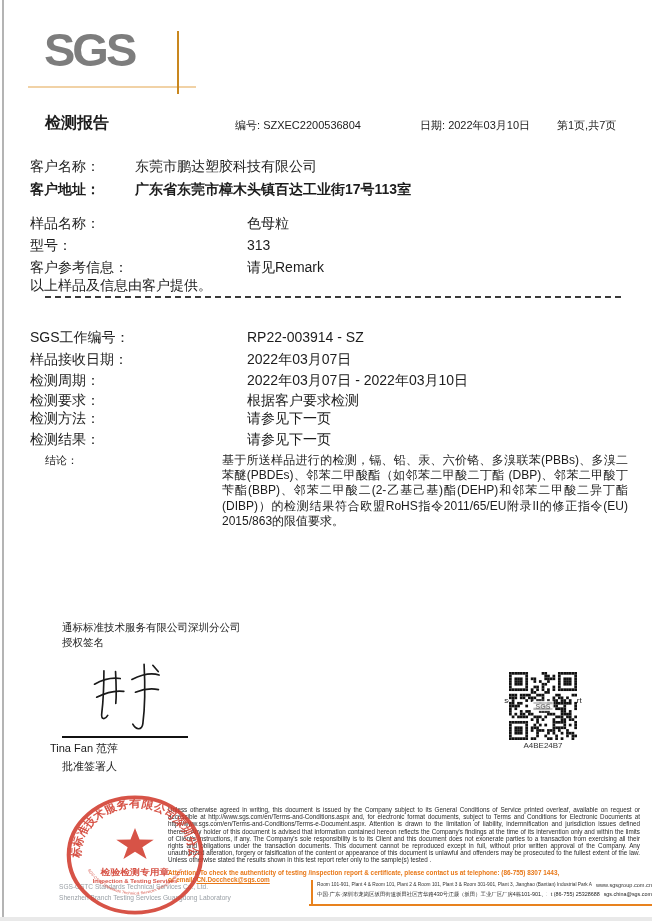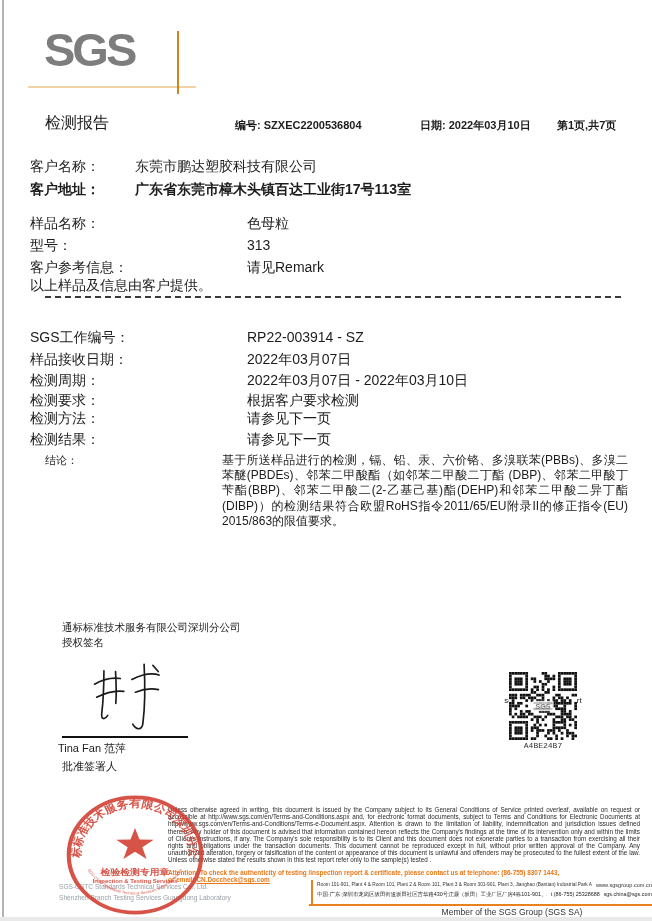--- a/index.html
+++ b/index.html
@@ -6,46 +6,46 @@
   .page{position:relative;width:652px;height:921px;background:#fff;overflow:hidden;
         font-family:"Liberation Sans","DejaVu Sans",sans-serif;color:#1c1c1c;}
   .edge-left{position:absolute;left:2px;top:0;width:2px;height:921px;background:#b4b4b4;}
   .edge-bottom{position:absolute;left:0;top:917px;width:652px;height:4px;background:#e9e9e9;}
 
   
   .logo{position:absolute;left:44px;top:26px;font-size:47px;font-weight:800;
         letter-spacing:-3px;color:#7d7d7d;line-height:1;}
   .logo-hline{position:absolute;left:28px;top:86px;width:168px;height:2px;background:#f1d2a6;}
   .logo-vline{position:absolute;left:177px;top:31px;width:2px;height:63px;background:#c9871e;}
-  .doc-title{position:absolute;left:45px;top:113px;font-size:16px;font-weight:normal;}
-  .hmeta{position:absolute;top:118px;font-size:11px;font-weight:bold;white-space:nowrap;}
+  .doc-title{position:absolute;left:45px;top:113px;font-size:16px;font-weight:bold;}
+  .hmeta{position:absolute;top:118px;font-size:11px;font-weight:normal;white-space:nowrap;}
 
   
   .row{position:absolute;left:30px;font-size:14px;white-space:nowrap;}
   .row .lbl{display:inline-block;}
   .row .val{position:absolute;white-space:nowrap;margin-left:40px;}
   .c1{left:65px;} .c2{left:177px;}
   .dashsep{position:absolute;left:45px;top:296px;width:576px;border-top:2px dashed #3a3a3a;height:0;}
 
   .concl-lbl{position:absolute;left:45px;top:453px;font-size:11px;}
   .concl{position:absolute;left:222px;top:453px;width:406px;font-size:12px;
          line-height:15.2px;text-align:justify;}
 
   
   .sig-company{position:absolute;left:62px;top:621px;font-size:10.5px;}
   .sig-auth{position:absolute;left:62px;top:636px;font-size:10.5px;}
   .sig-svg{position:absolute;left:62px;top:658px;transform:rotate(-3deg);}
   .sig-line{position:absolute;left:62px;top:736px;width:126px;height:2px;background:#111;}
-  .sig-name{position:absolute;left:58px;top:741px;font-size:11px;}
+  .sig-name{position:absolute;left:50px;top:741px;font-size:11px;}
   .sig-role{position:absolute;left:62px;top:759px;font-size:11px;}
 
   
   .qr-scan{position:absolute;left:500px;top:696px;width:86px;text-align:center;font-size:8px;color:#222;}
   .qr-box{position:absolute;left:509px;top:672px;width:68px;height:68px;}
-  .qr-code-text{position:absolute;left:500px;top:741px;width:86px;text-align:center;font-size:8px;color:#333;font-family:Liberation Mono, monospace;}
+  .qr-code-text{position:absolute;left:500px;top:741px;width:86px;text-align:center;font-size:8px;color:#333;}
 
   
   .disclaimer{position:absolute;left:168px;top:806px;width:472px;font-size:6.3px;
               line-height:7.2px;text-align:justify;color:#2a2a2a;}
   .attention{position:absolute;left:168px;top:869px;width:472px;font-size:6.4px;font-weight:bold;
              line-height:7.4px;color:#e87818;}
   .attention .em{text-decoration:underline;}
   .co-gray{position:absolute;left:59px;font-size:6.6px;color:#9aa0a6;white-space:nowrap;}
   .addr-block{position:absolute;left:311px;top:880px;width:341px;height:24px;
               border-left:2px solid #e8821e;padding-left:4px;box-sizing:border-box;}
@@ -487,21 +487,20 @@
       <span class="addr-en">Room 101-901, Plant 4 &amp; Room 101, Plant 2 &amp; Room 101, Plant 3 &amp; Room 301-901, Plant 3, Jianghao (Bantian) Industrial Park Area, No.430, Jihua Road, Bantian Community, Bantian Street, Longgang District, Shenzhen, Guangdong, China 518129</span>
       <span class="addr-site">www.sgsgroup.com.cn</span>
     </div>
     <div class="addr-row">
       <span class="addr-cn">中国·广东·深圳市龙岗区坂田街道坂田社区吉华路430号江灏（坂田）工业厂区厂房4栋101-901、2号101、3号101、3栋301-901 邮编:518129</span>
       <span class="addr-phone">t (86-755) 25328688</span>
       <span class="addr-mail">sgs.china@sgs.com</span>
     </div>
   </div>
   <div class="orange-hline"></div>
-  <div class="member">Member of the SGS Group (SGS SA)</div>
 
   <svg class="stamp" viewBox="0 0 140 140">
     <circle cx="70" cy="70" r="64" fill="none" stroke="#d23c2e" stroke-width="4"></circle>
     <defs>
       <path id="arcTop" d="M 17,70 A 53,53 0 1 1 123,70"></path>
       <path id="arcBottom" d="M 22,82 A 52,52 0 0 0 118,82"></path>
     </defs>
     <text font-size="11.5" fill="#d23c2e" font-weight="bold" font-family="Liberation Sans, DejaVu Sans, sans-serif">
       <textPath href="#arcTop" startOffset="50%" text-anchor="middle">通标标准技术服务有限公司深圳分公司</textPath>
     </text>

